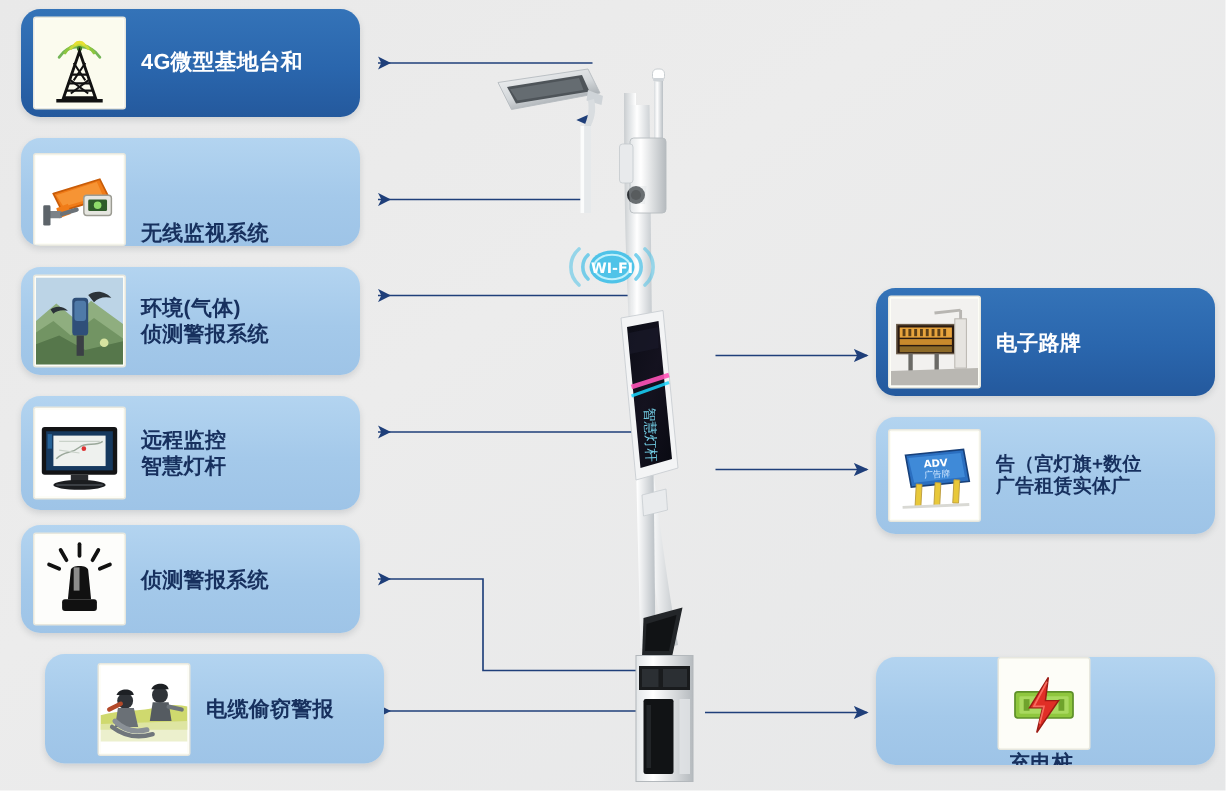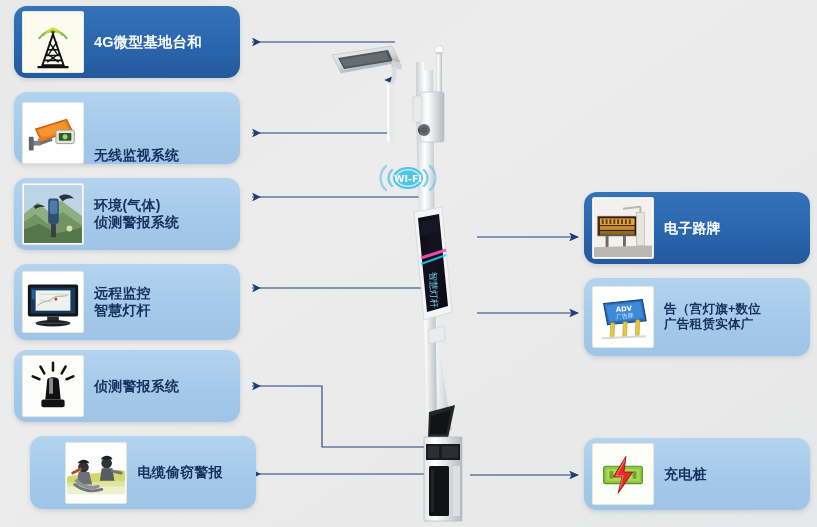--- a/index.html
+++ b/index.html
@@ -363,21 +363,21 @@
         </g>
         <path d="M8,52 L54,50" stroke="#d9d9d4" stroke-width="2"></path>
       </svg>
     </div>
     <div class="label sm">
       <div>告（宫灯旗+数位</div>
       <div>广告租赁实体广</div>
     </div>
   </div>
 
-  <div class="card light" style="left:584px;top:438px;width:226px;height:72px;">
+  <div class="card light" style="left:584px;top:438px;width:226px;height:72px;flex-direction:column;">
     <div class="thumb">
       <svg viewBox="0 0 60 60" width="58" height="58">
         <rect width="60" height="60" fill="#fdfdf8"></rect>
         <rect x="10" y="22" width="40" height="18" rx="2" fill="#8fc73e" stroke="#5f912a" stroke-width="1.2"></rect>
         <rect x="13" y="25" width="34" height="12" rx="1" fill="#a9d95f"></rect>
         <rect x="16" y="27" width="4" height="8" fill="#6fa32c"></rect>
         <rect x="40" y="27" width="4" height="8" fill="#6fa32c"></rect>
         <path d="M33,12 L20,33 L29,33 L25,50 L40,28 L31,28 Z" fill="#e02e26" stroke="#9c1b15" stroke-width="1"></path>
         <path d="M32,15 L23,32 L30,32 L27,44" fill="none" stroke="#ff7a6e" stroke-width="1.2" opacity=".8"></path>
       </svg>

